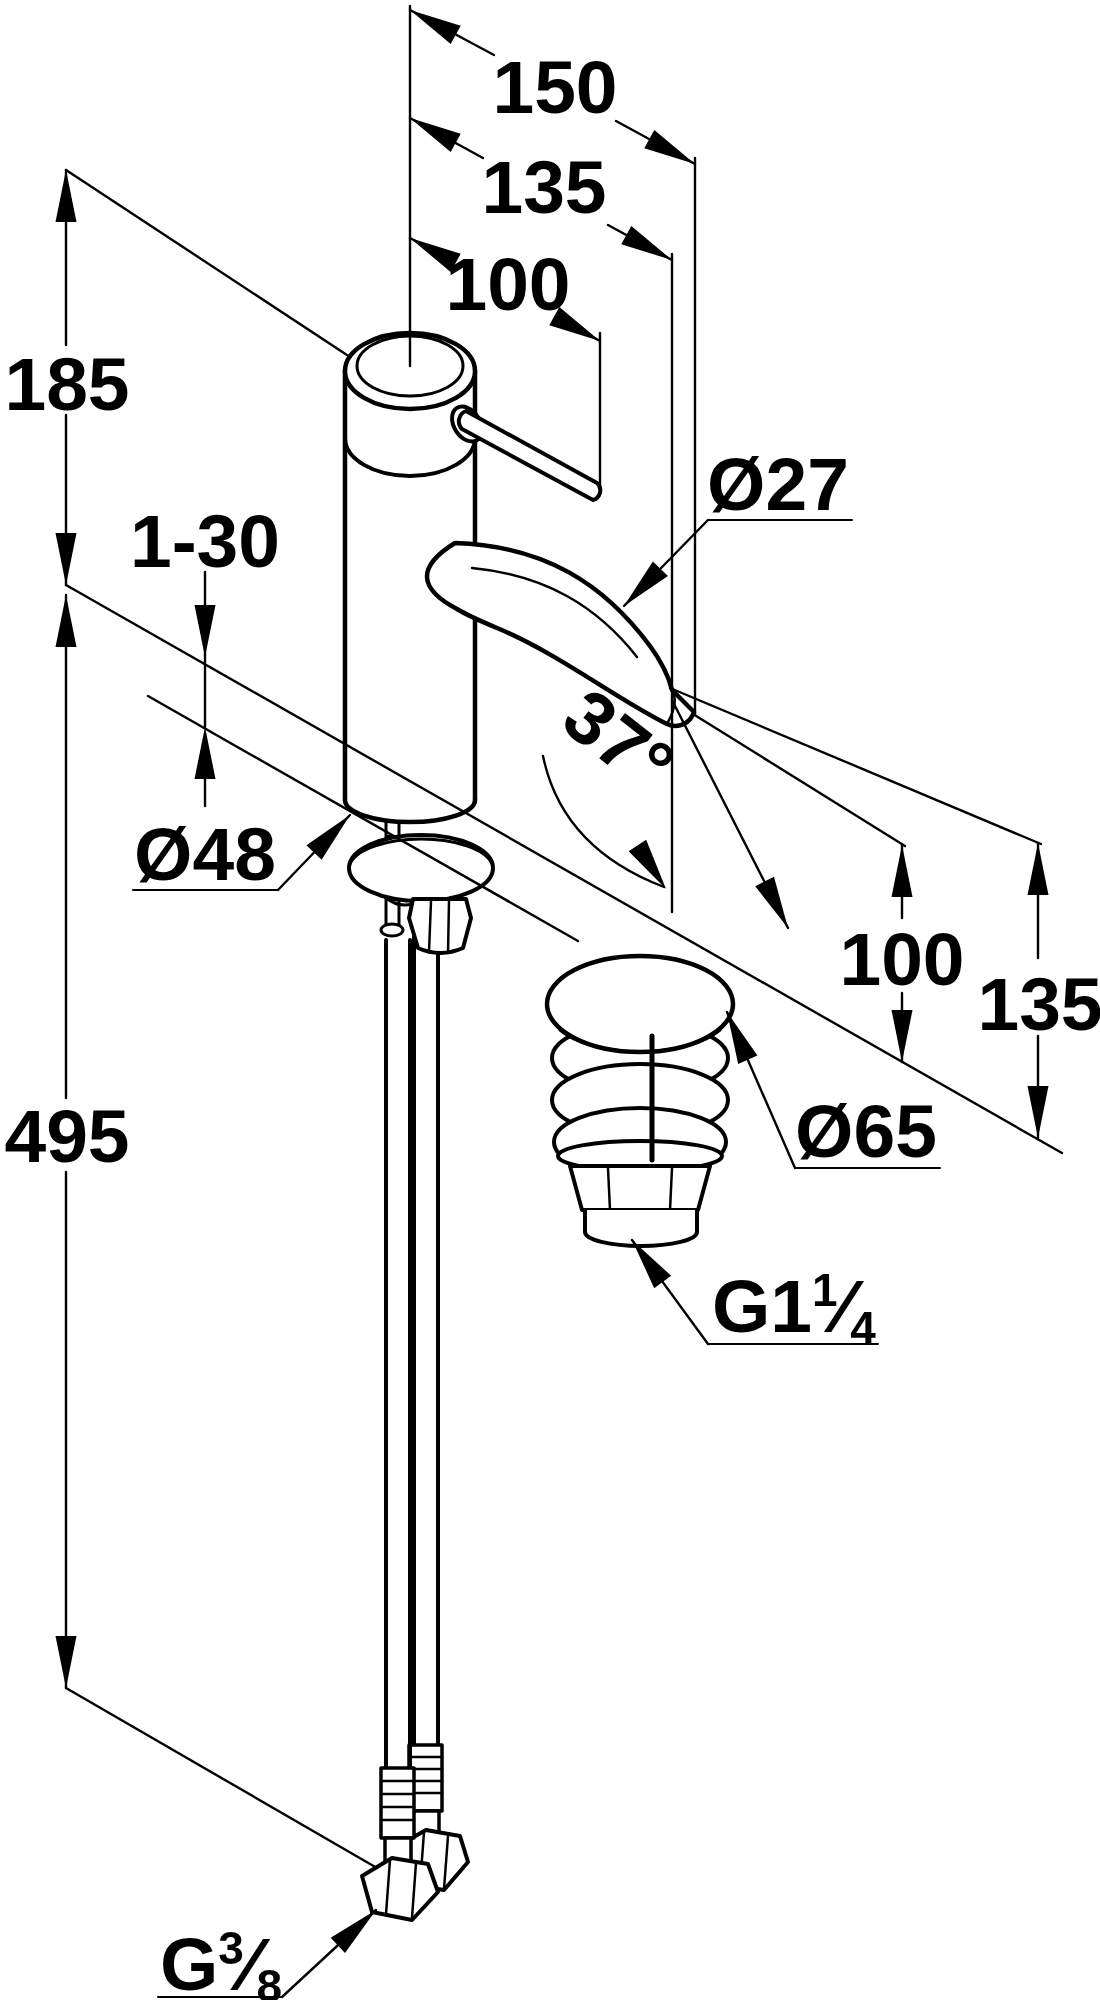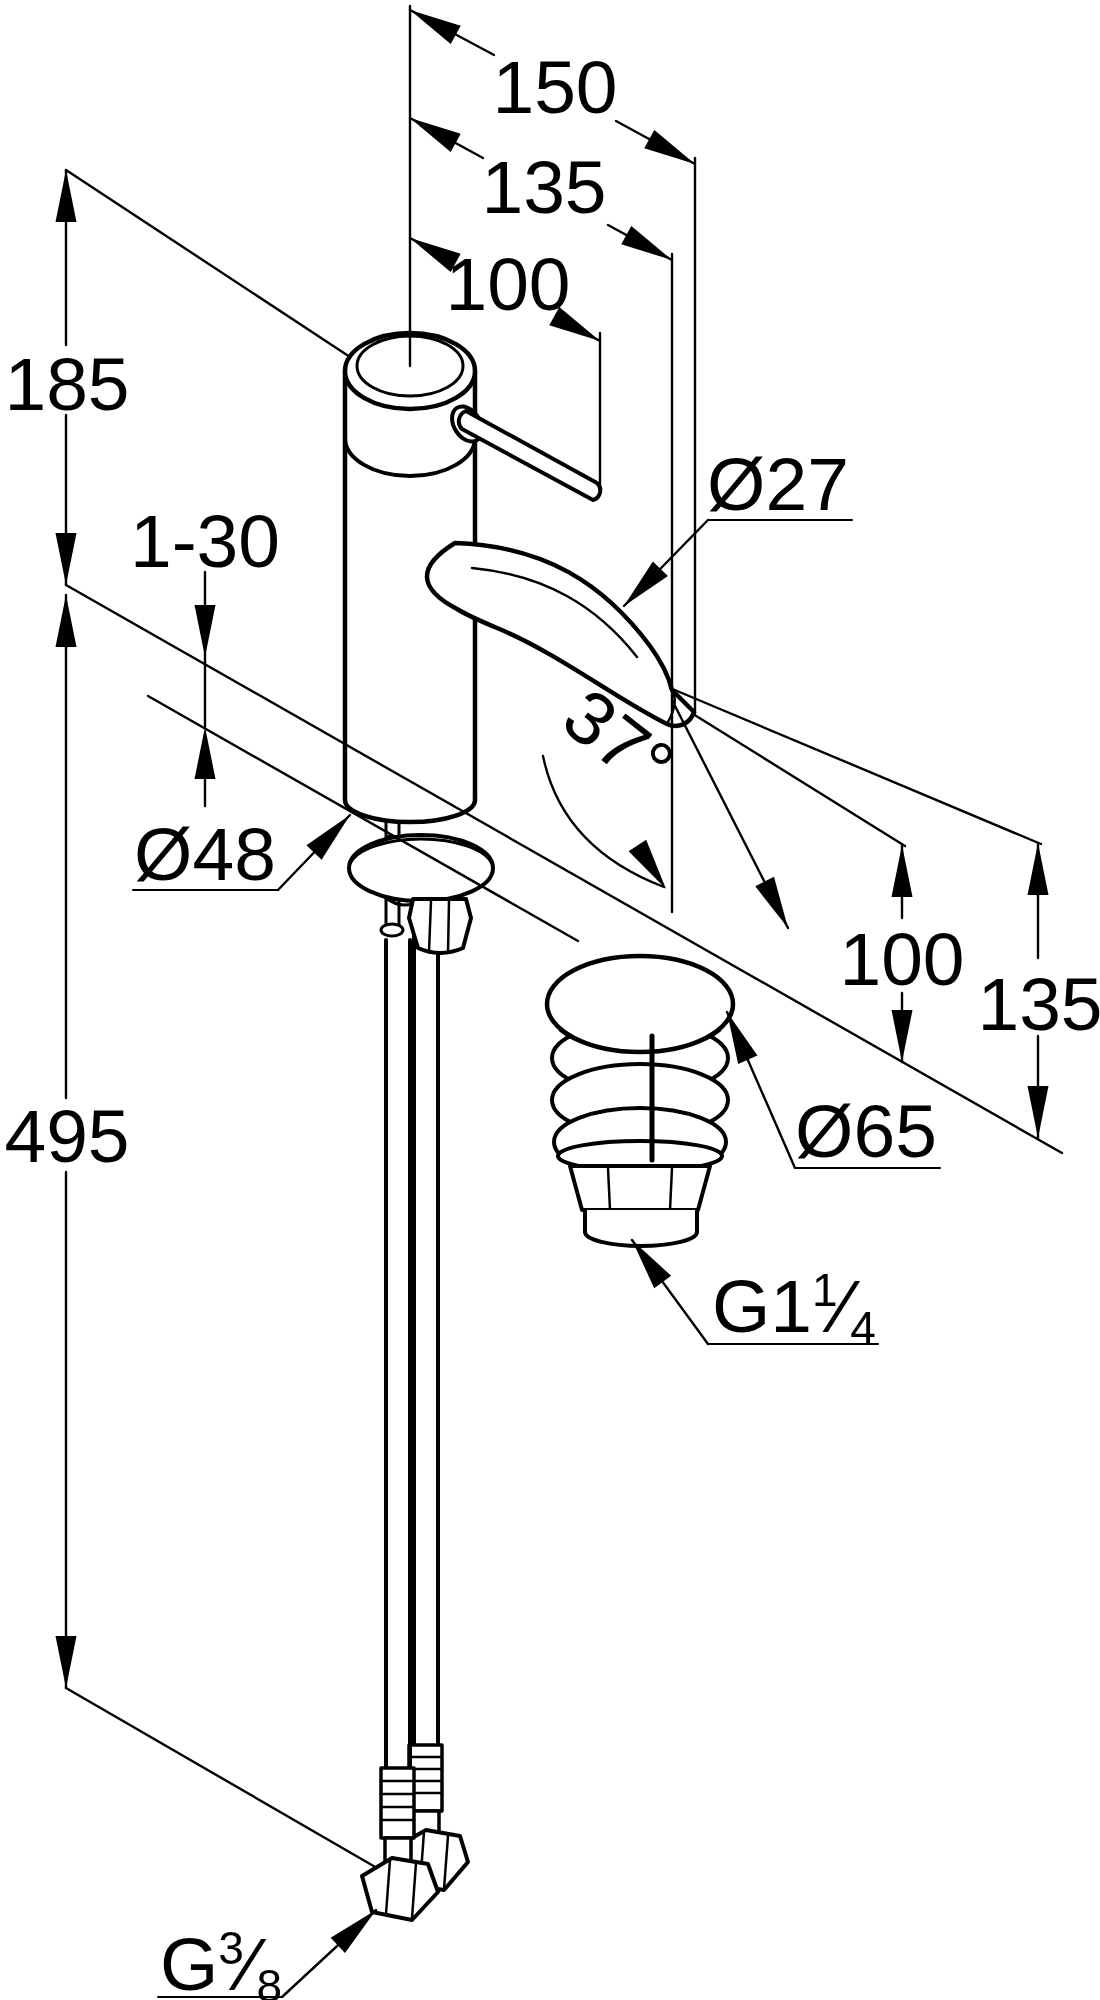--- a/index.html
+++ b/index.html
@@ -1,16 +1,16 @@
 <!DOCTYPE html>
 <html><head>
 <meta charset="utf-8">
 <style>
   html,body{margin:0;padding:0;background:#ffffff;}
-  .stage{width:1100px;height:2000px;position:relative;background:#fff;margin:0;}
+  .stage{width:1100px;height:2000px;position:relative;background:#fff;margin:0;font-weight:bold;}
   svg{display:block;}
   text{font-family:"Liberation Sans", sans-serif;fill:#000;}
   .dimtext{font-size:75px;}
   .small-frac{font-size:46px;}
 </style>
 </head>
 <body>
 
 <div class="stage">
 <svg width="1100" height="2000" viewBox="0 0 1100 2000">

